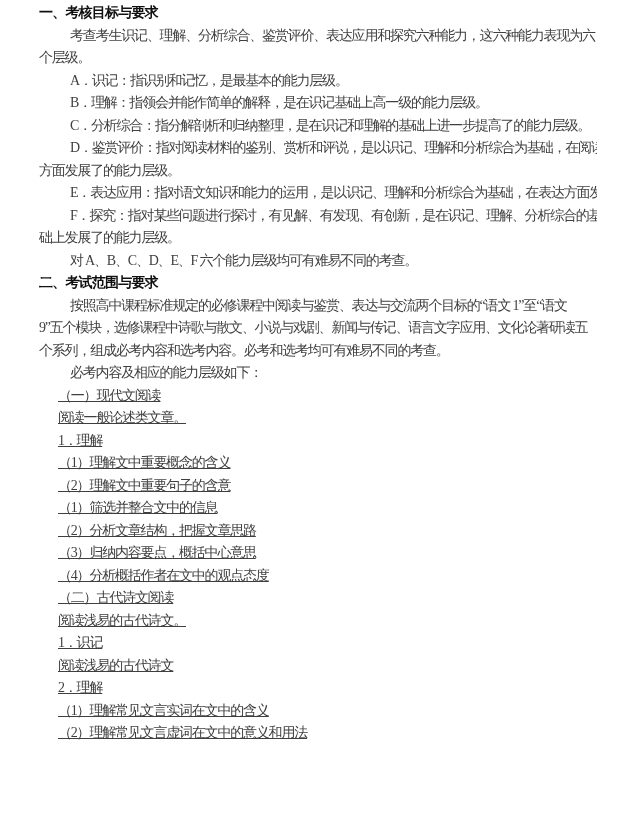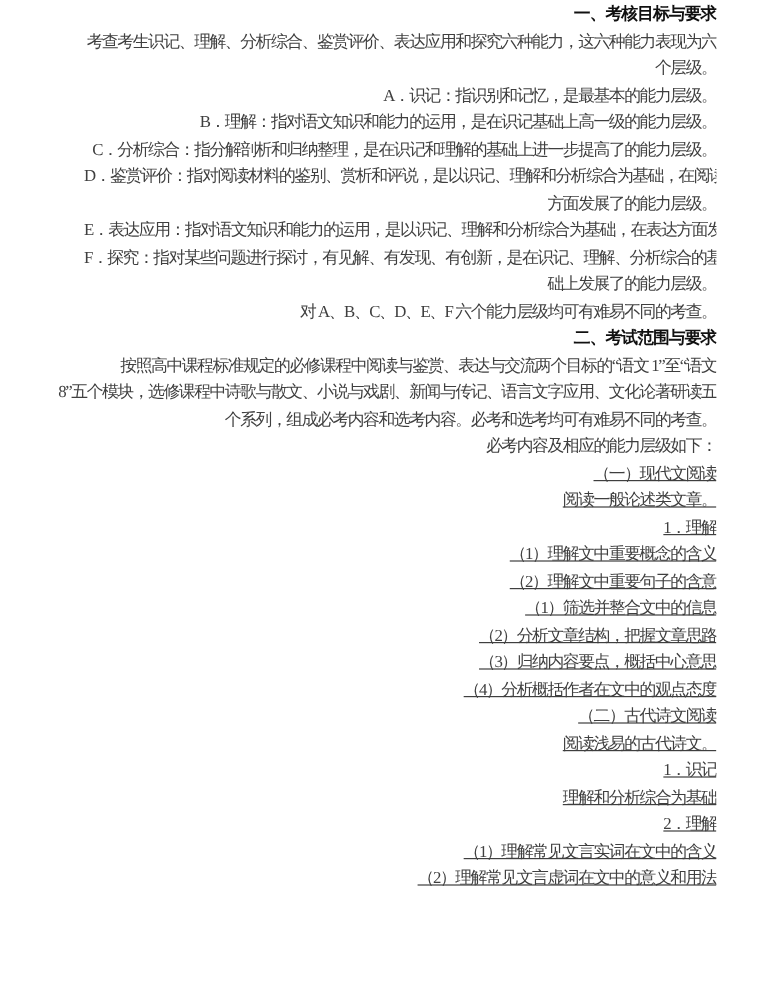--- a/index.html
+++ b/index.html
@@ -15,21 +15,20 @@
   .doc-page {
     box-sizing: border-box;
     width: 635px;
     height: 834px;
     padding: 2px 38px 0 39px;
     background: #ffffff;
     font-family: "Liberation Serif", "DejaVu Serif", serif;
     font-size: 14px;
     letter-spacing: -1.2px;
     color: #3f3f3f;
-    text-align: right;
   }
   .doc-line {
     height: 22.5px;
     line-height: 22.5px;
     white-space: nowrap;
     overflow: hidden;
   }
   
   .doc-line.h {
     font-weight: bold;
@@ -44,42 +43,42 @@
   .doc-line.s { text-indent: 19px; text-decoration: underline; }
 </style>
 </head>
 <body>
 
 <div class="doc-page">
   <div class="doc-line h">一、考核目标与要求</div>
   <div class="doc-line p">考查考生识记、理解、分析综合、鉴赏评价、表达应用和探究六种能力，这六种能力表现为六</div>
   <div class="doc-line c">个层级。</div>
   <div class="doc-line p">A．识记：指识别和记忆，是最基本的能力层级。</div>
-  <div class="doc-line p">B．理解：指对语文知识和能力的运用，是在识记基础上高一级的能力层级。</div>
+  <div class="doc-line p">B．理解：指领会并能作简单的解释，是在识记基础上高一级的能力层级。</div>
   <div class="doc-line p">C．分析综合：指分解剖析和归纳整理，是在识记和理解的基础上进一步提高了的能力层级。</div>
   <div class="doc-line p">D．鉴赏评价：指对阅读材料的鉴别、赏析和评说，是以识记、理解和分析综合为基础，在阅读</div>
   <div class="doc-line c">方面发展了的能力层级。</div>
   <div class="doc-line p">E．表达应用：指对语文知识和能力的运用，是以识记、理解和分析综合为基础，在表达方面发</div>
   <div class="doc-line p">F．探究：指对某些问题进行探讨，有见解、有发现、有创新，是在识记、理解、分析综合的基</div>
   <div class="doc-line c">础上发展了的能力层级。</div>
   <div class="doc-line p">对 A、B、C、D、E、F 六个能力层级均可有难易不同的考查。</div>
   <div class="doc-line h">二、考试范围与要求</div>
   <div class="doc-line p">按照高中课程标准规定的必修课程中阅读与鉴赏、表达与交流两个目标的“语文 1”至“语文</div>
-  <div class="doc-line c">8”五个模块，选修课程中诗歌与散文、小说与戏剧、新闻与传记、语言文字应用、文化论著研读五</div>
+  <div class="doc-line c">9”五个模块，选修课程中诗歌与散文、小说与戏剧、新闻与传记、语言文字应用、文化论著研读五</div>
   <div class="doc-line c">个系列，组成必考内容和选考内容。必考和选考均可有难易不同的考查。</div>
   <div class="doc-line p">必考内容及相应的能力层级如下：</div>
   <div class="doc-line s">（一）现代文阅读</div>
   <div class="doc-line s">阅读一般论述类文章。</div>
   <div class="doc-line s">1．理解</div>
   <div class="doc-line s">（1）理解文中重要概念的含义</div>
   <div class="doc-line s">（2）理解文中重要句子的含意</div>
   <div class="doc-line s">（1）筛选并整合文中的信息</div>
   <div class="doc-line s">（2）分析文章结构，把握文章思路</div>
   <div class="doc-line s">（3）归纳内容要点，概括中心意思</div>
   <div class="doc-line s">（4）分析概括作者在文中的观点态度</div>
   <div class="doc-line s">（二）古代诗文阅读</div>
   <div class="doc-line s">阅读浅易的古代诗文。</div>
   <div class="doc-line s">1．识记</div>
-  <div class="doc-line s">理解和分析综合为基础</div>
+  <div class="doc-line s">阅读浅易的古代诗文</div>
   <div class="doc-line s">2．理解</div>
   <div class="doc-line s">（1）理解常见文言实词在文中的含义</div>
   <div class="doc-line s">（2）理解常见文言虚词在文中的意义和用法</div>
 </div>
 
 </body></html>

